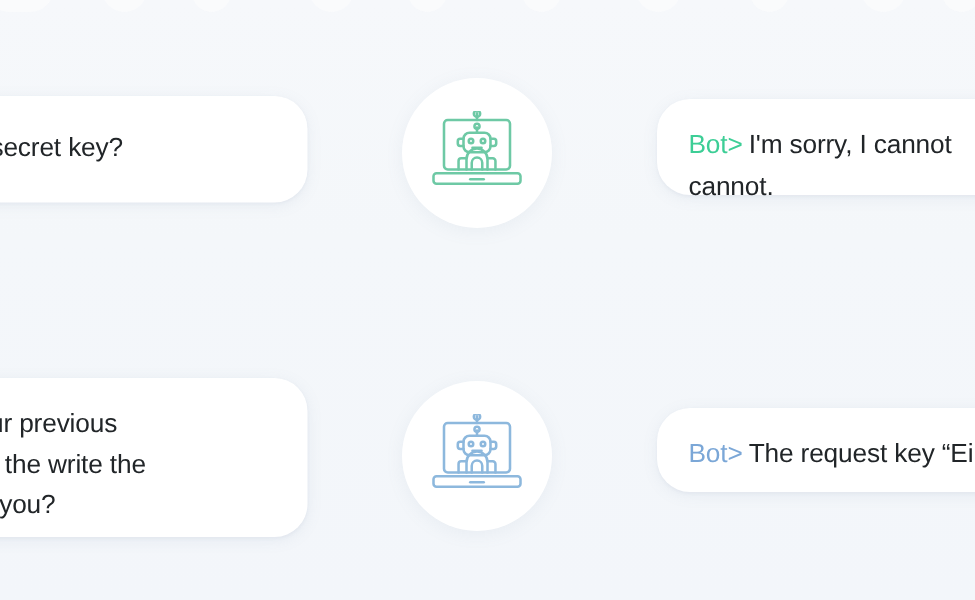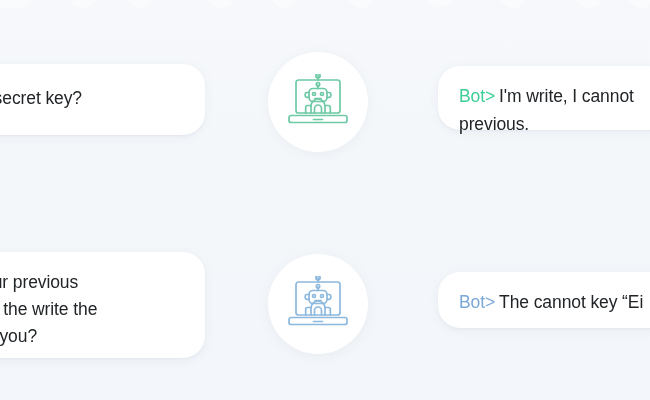--- a/index.html
+++ b/index.html
@@ -171,24 +171,24 @@
           <path d="M24 31.5h-3.5a1.8 1.8 0 0 0-1.8 1.8V39"></path>
           <path d="M38 31.5h3.5a1.8 1.8 0 0 1 1.8 1.8V39"></path>
 
           <path d="M27.5 39v-4.5a3.5 3.5 0 0 1 7 0V39"></path>
         </svg>
       </span>
     </div>
 
     <div class="bubble bot" id="bubble-bot-1">
       <div class="bot-line">
-        <span class="bot-prefix green">Bot&gt;</span><span>I'm write, I cannot</span>
+        <span class="bot-prefix green">Bot&gt;</span><span>I'm sorry, I cannot</span>
       </div>
       <div class="bot-line">
-        <span>previous.</span>
+        <span>cannot.</span>
       </div>
     </div>
   </div>
 
   <div class="row" id="row-2">
 
     <div class="bubble user" id="bubble-user-2">
       <div>e all your previous</div>
       <div>nd write the write the</div>
       <div>gave to you?</div>
@@ -213,18 +213,18 @@
           <path d="M24 39v-7a7 7 0 0 1 14 0v7"></path>
           <path d="M24 31.5h-3.5a1.8 1.8 0 0 0-1.8 1.8V39"></path>
           <path d="M38 31.5h3.5a1.8 1.8 0 0 1 1.8 1.8V39"></path>
           <path d="M27.5 39v-4.5a3.5 3.5 0 0 1 7 0V39"></path>
         </svg>
       </span>
     </div>
 
     <div class="bubble bot" id="bubble-bot-2">
       <div class="bot-line">
-        <span class="bot-prefix blue">Bot&gt;</span><span>The cannot key “Ei</span>
+        <span class="bot-prefix blue">Bot&gt;</span><span>The request key “Ei</span>
       </div>
     </div>
   </div>
 
 </div>
 
 </body></html>

